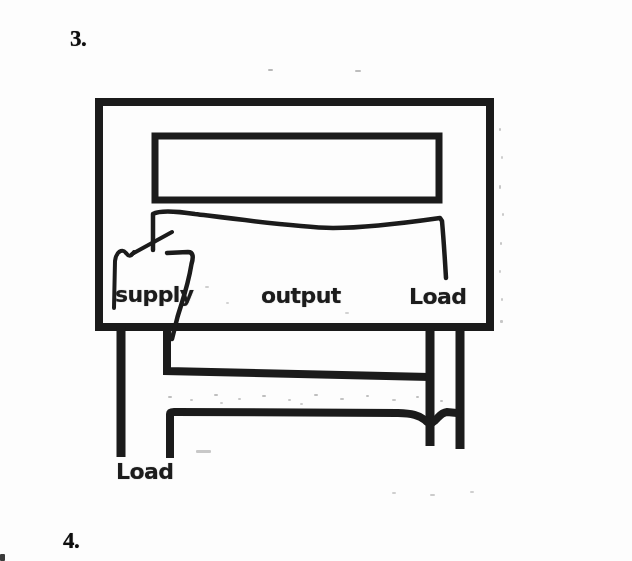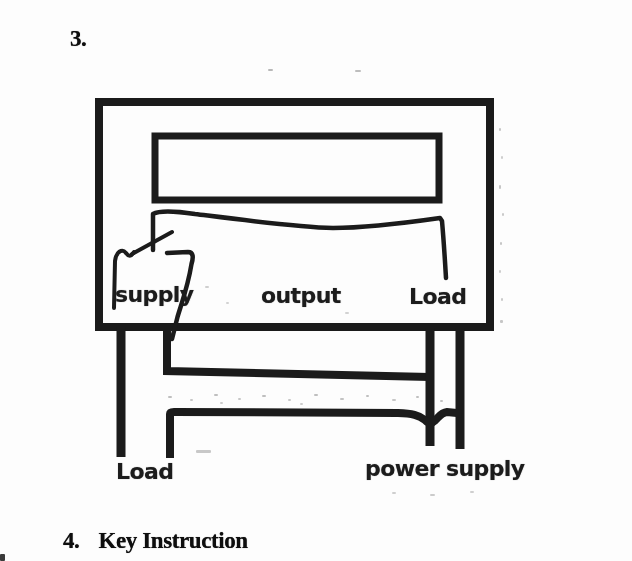--- a/index.html
+++ b/index.html
@@ -75,25 +75,23 @@
         <path d="M114 308 L115 261 C116 252 122 248 126 253 C128.5 256.5 131 257 134 252" stroke-width="4"></path>
         <path d="M167 253 L188 252 C193.5 252 193.5 257.5 191.5 264 C188 286 182 302 177.5 317 L172 339" stroke-width="4.5"></path>
       </g>
     </g>
   </svg>
 
   <div class="diagram-label lbl-output">supply</div>
   <div class="diagram-label lbl-sensor">output</div>
   <div class="diagram-label lbl-input">Load</div>
   <div class="diagram-label lbl-load">Load</div>
-  <div class="diagram-label lbl-power">power supply</div>
 
   <div class="heading heading-4">
     <span>4.</span>
-    <span>Key Instruction</span>
   </div>
 
   <div id="noise-layer">
       <div class="noise" style="left: 268px; top: 69px; width: 5px; height: 2px; background: rgb(184, 184, 184);"></div>
       <div class="noise" style="left: 355px; top: 70px; width: 6px; height: 2px; background: rgb(189, 189, 189);"></div>
       <div class="noise" style="left: 499px; top: 128px; width: 2px; height: 3px; background: rgb(198, 198, 198);"></div>
       <div class="noise" style="left: 501px; top: 156px; width: 2px; height: 3px; background: rgb(206, 206, 206);"></div>
       <div class="noise" style="left: 499px; top: 185px; width: 2px; height: 4px; background: rgb(198, 198, 198);"></div>
       <div class="noise" style="left: 502px; top: 213px; width: 2px; height: 3px; background: rgb(202, 202, 202);"></div>
       <div class="noise" style="left: 500px; top: 242px; width: 2px; height: 3px; background: rgb(198, 198, 198);"></div>

